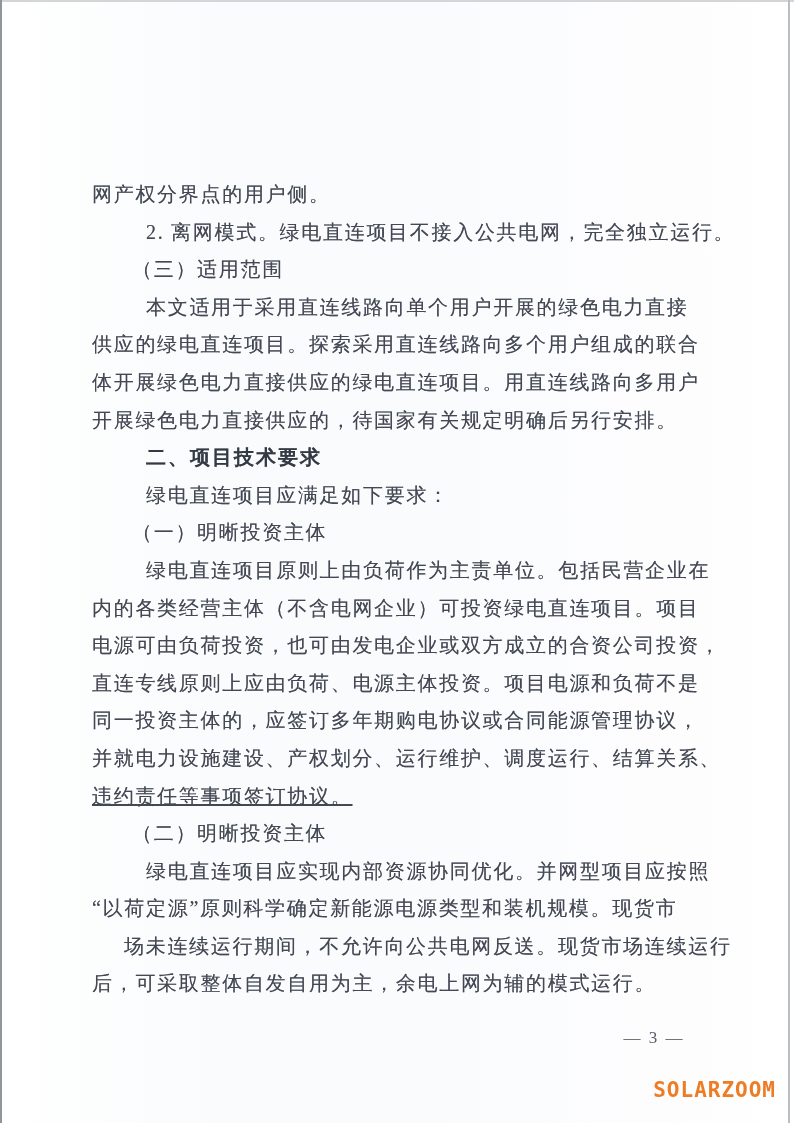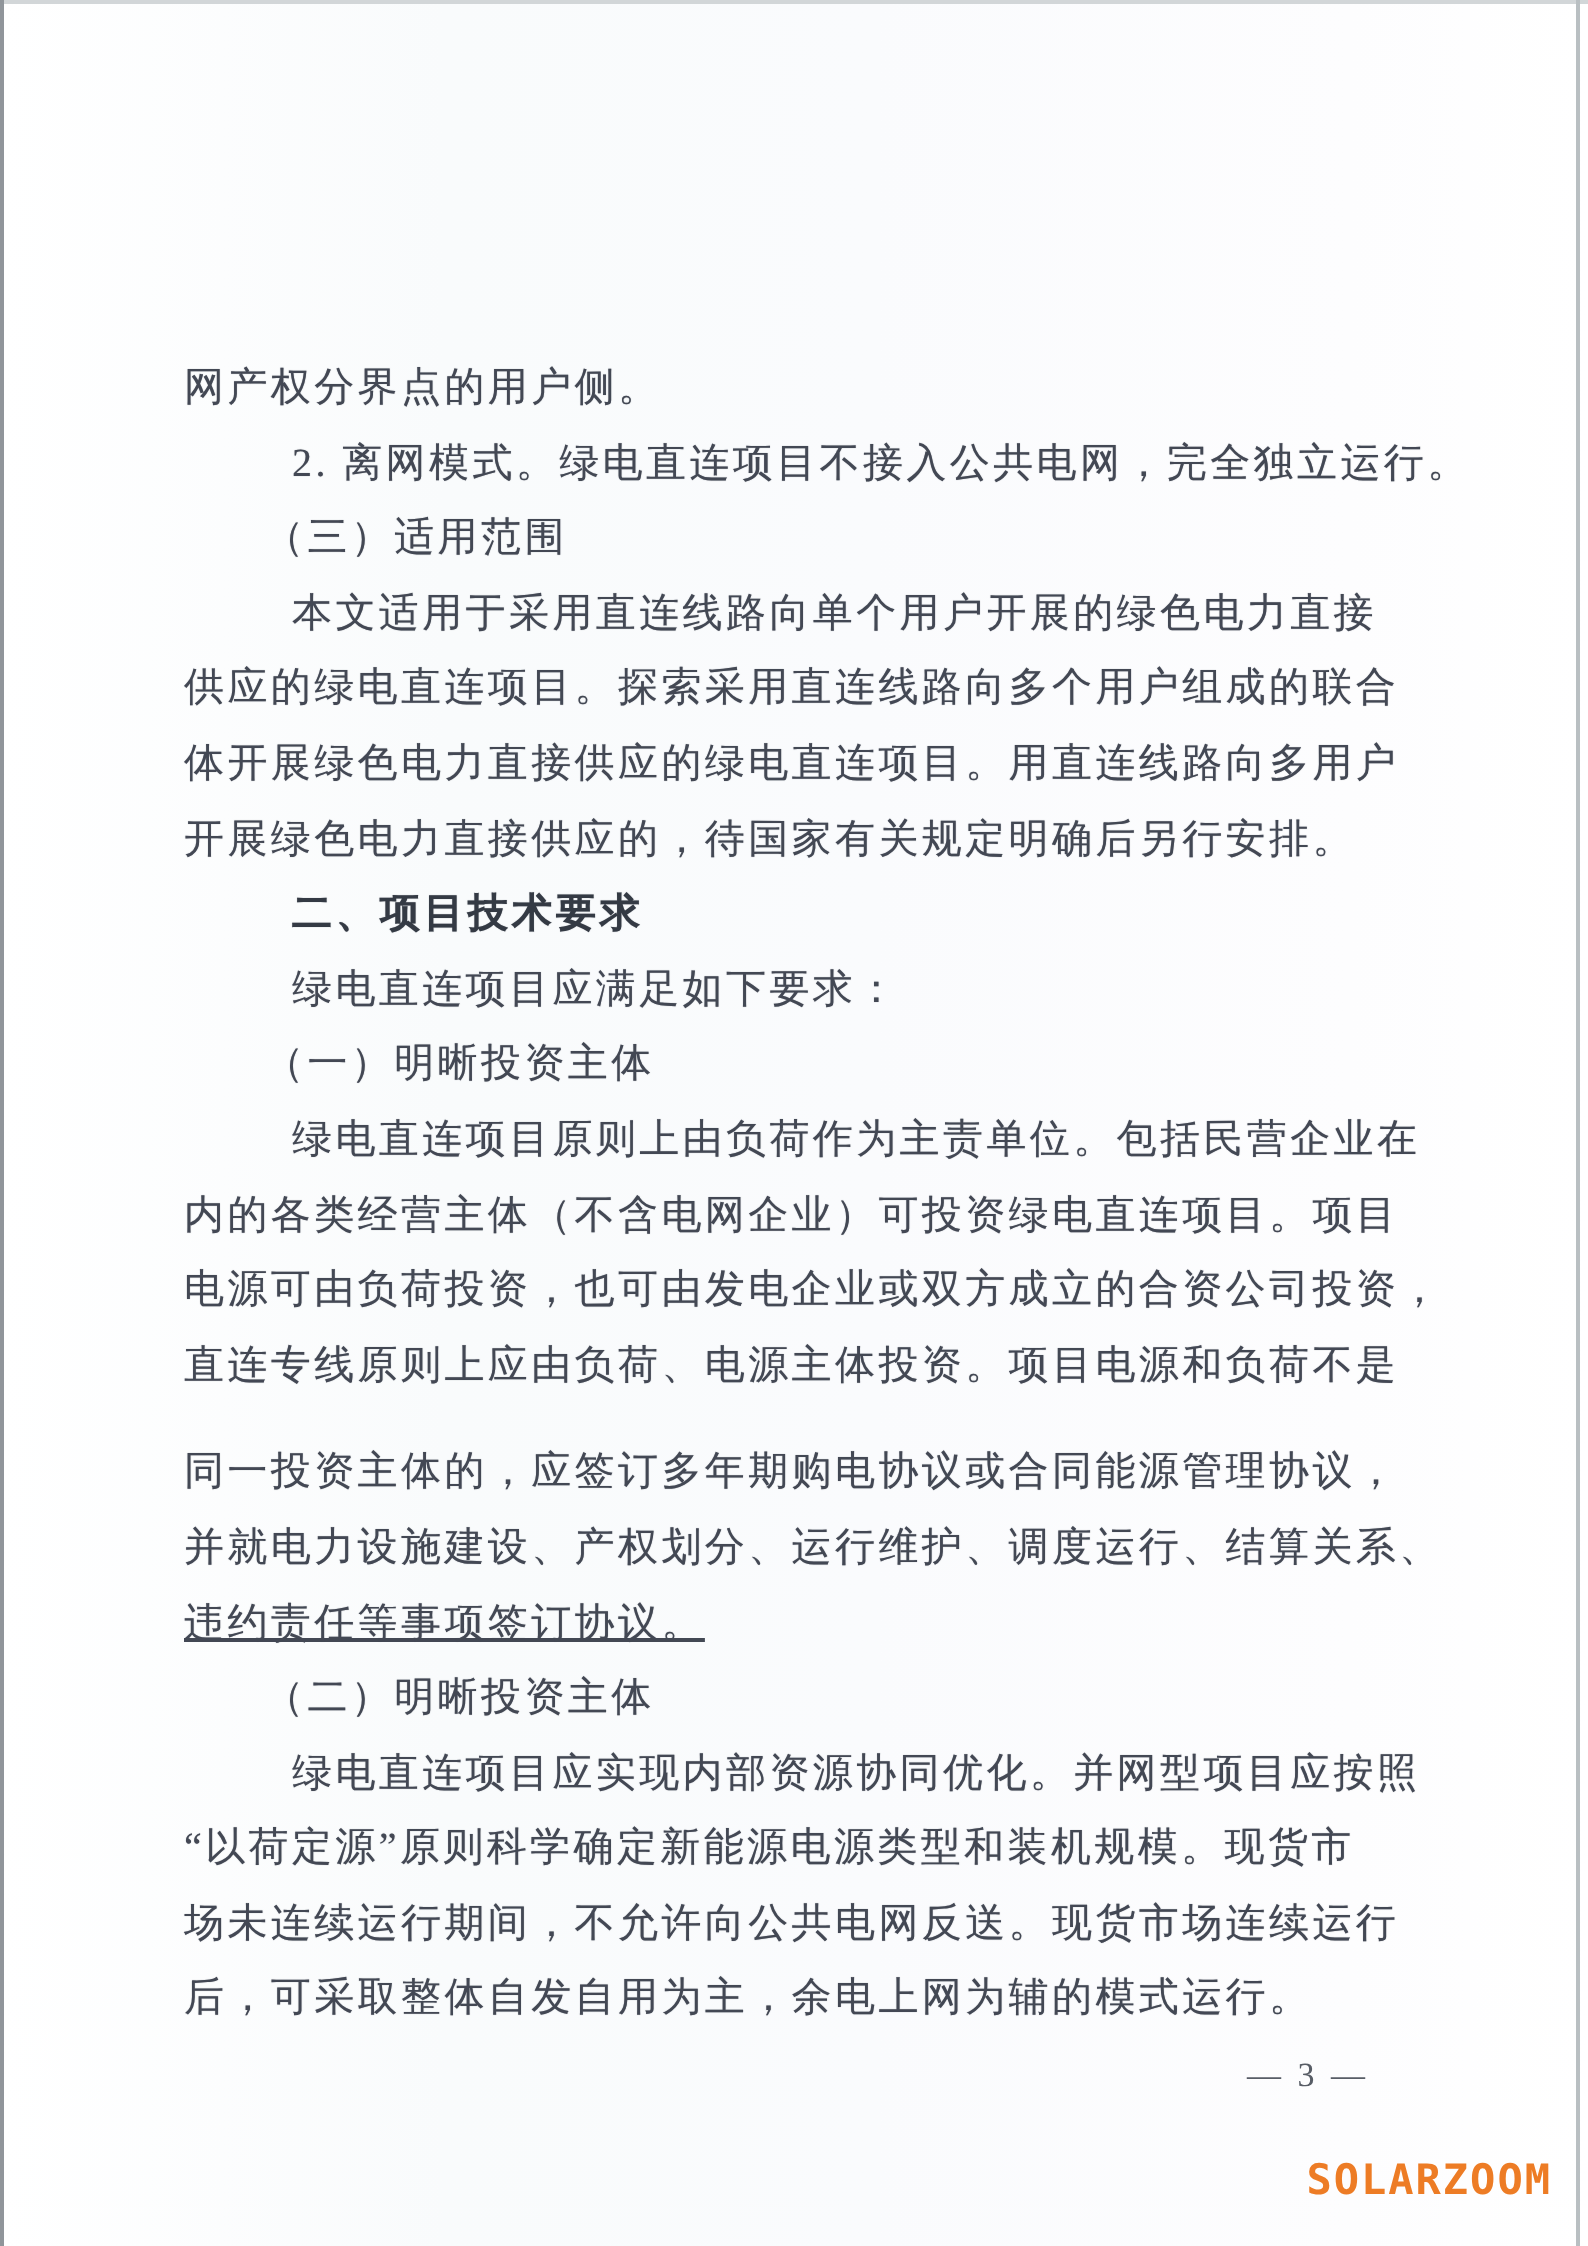--- a/index.html
+++ b/index.html
@@ -96,26 +96,26 @@
       <div class="line" style="padding-left: 0px;">供应的绿电直连项目。探索采用直连线路向多个用户组成的联合</div>
       <div class="line" style="padding-left: 0px;">体开展绿色电力直接供应的绿电直连项目。用直连线路向多用户</div>
       <div class="line" style="padding-left: 0px;">开展绿色电力直接供应的，待国家有关规定明确后另行安排。</div>
       <div class="line heading" style="padding-left: 54px;">二、项目技术要求</div>
       <div class="line" style="padding-left: 54px;">绿电直连项目应满足如下要求：</div>
       <div class="line" style="padding-left: 40px;">（一）明晰投资主体</div>
       <div class="line" style="padding-left: 54px;">绿电直连项目原则上由负荷作为主责单位。包括民营企业在</div>
       <div class="line" style="padding-left: 0px;">内的各类经营主体（不含电网企业）可投资绿电直连项目。项目</div>
       <div class="line" style="padding-left: 0px;">电源可由负荷投资，也可由发电企业或双方成立的合资公司投资，</div>
       <div class="line" style="padding-left: 0px; font-family: Liberation Serif, serif;">直连专线原则上应由负荷、电源主体投资。项目电源和负荷不是</div>
-      <div class="line" style="padding-left: 0px; margin-top: 16px;">同一投资主体的，应签订多年期购电协议或合同能源管理协议，</div>
+      <div class="line" style="padding-left: 0px;">同一投资主体的，应签订多年期购电协议或合同能源管理协议，</div>
       <div class="line" style="padding-left: 0px;">并就电力设施建设、产权划分、运行维护、调度运行、结算关系、</div>
       <div class="line" style="padding-left: 0px; text-decoration: underline;">违约责任等事项签订协议。</div>
       <div class="line" style="padding-left: 40px;">（二）明晰投资主体</div>
       <div class="line" style="padding-left: 54px;">绿电直连项目应实现内部资源协同优化。并网型项目应按照</div>
       <div class="line">“以荷定源”原则科学确定新能源电源类型和装机规模。现货市</div>
-      <div class="line" style="padding-left: 0px;">场未连续运行期间，不允许向公共电网反送。现货市场连续运行</div>
+      <div class="line" style="padding-left: 0px; margin-left: 32px;">场未连续运行期间，不允许向公共电网反送。现货市场连续运行</div>
       <div class="line" style="padding-left: 0px;">后，可采取整体自发自用为主，余电上网为辅的模式运行。</div>
     </div>
 
   <div class="page-number">— 3 —</div>
 
   <div class="watermark" style="color: rgb(237, 124, 37);">SOLARZOOM</div>
 </div>
 
 </body></html>

